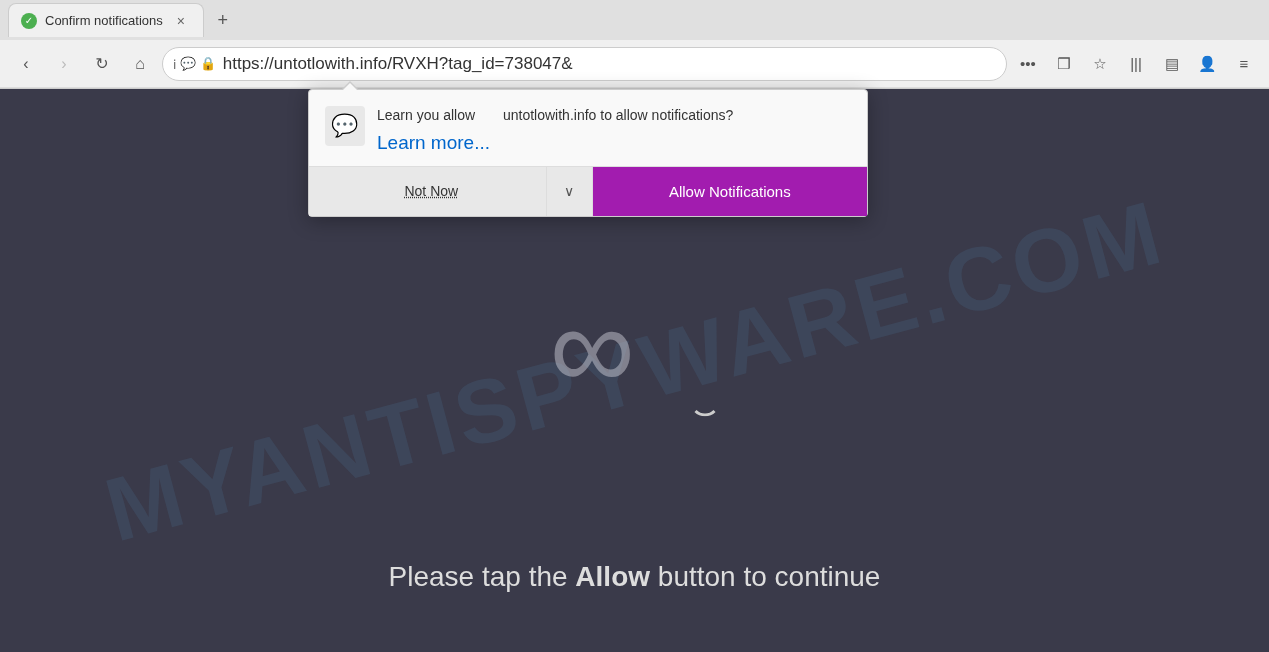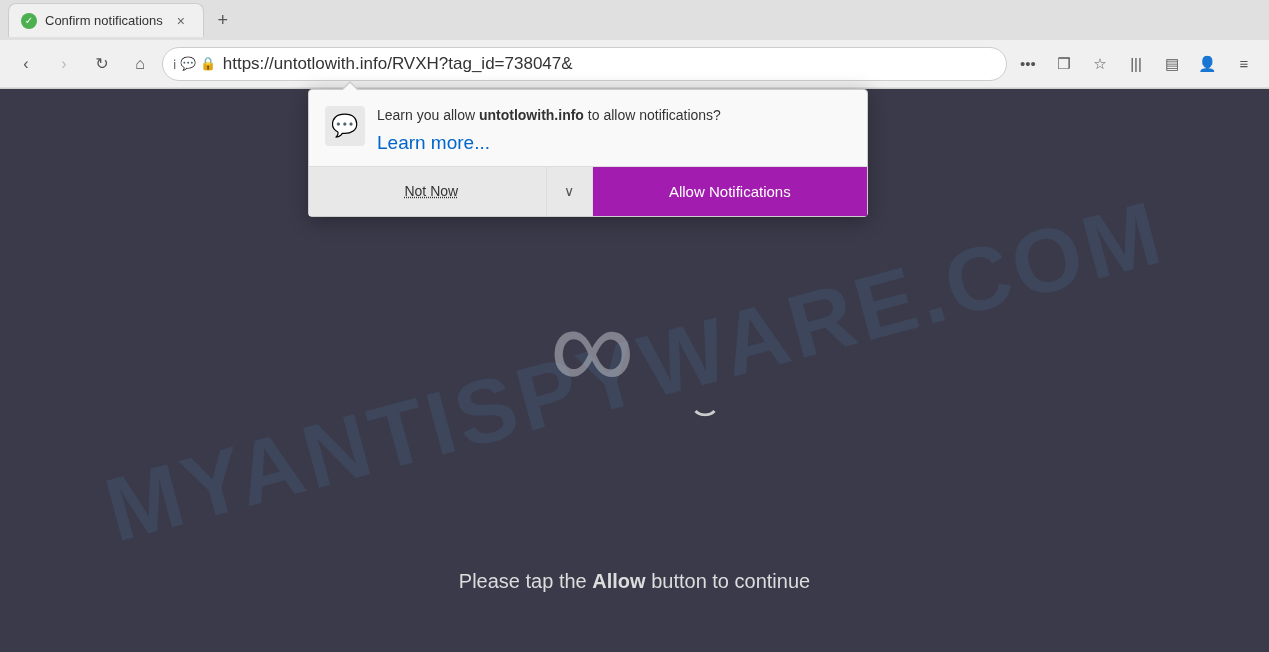--- a/index.html
+++ b/index.html
@@ -168,21 +168,21 @@
       margin: 0 auto;
       margin-top: -20px;
       margin-left: 140px;
     }
     @keyframes spin {
       to { transform: rotate(360deg); }
     }
 
     
     .page-text {
-      font-size: 20px;
+      font-size: 28px;
       color: #ddd;
       text-align: center;
       position: absolute;
       bottom: 60px;
     }
 
     
     .notification-popup {
       position: absolute;
       top: 0;
@@ -210,21 +210,21 @@
       color: #555;
     }
     .popup-text {
       flex: 1;
     }
     .popup-question {
       font-size: 14px;
       color: #333;
       line-height: 1.4;
     }
-    .popup-question strong { font-weight: bold; }
+    .popup-question strong { font-weight: normal; margin-left: 24px; }
     .learn-more {
       color: #0066cc;
       font-size: 19px;
       cursor: pointer;
       text-decoration: none;
       display: inline-block;
       margin-top: 6px;
     }
 
     .popup-actions {

